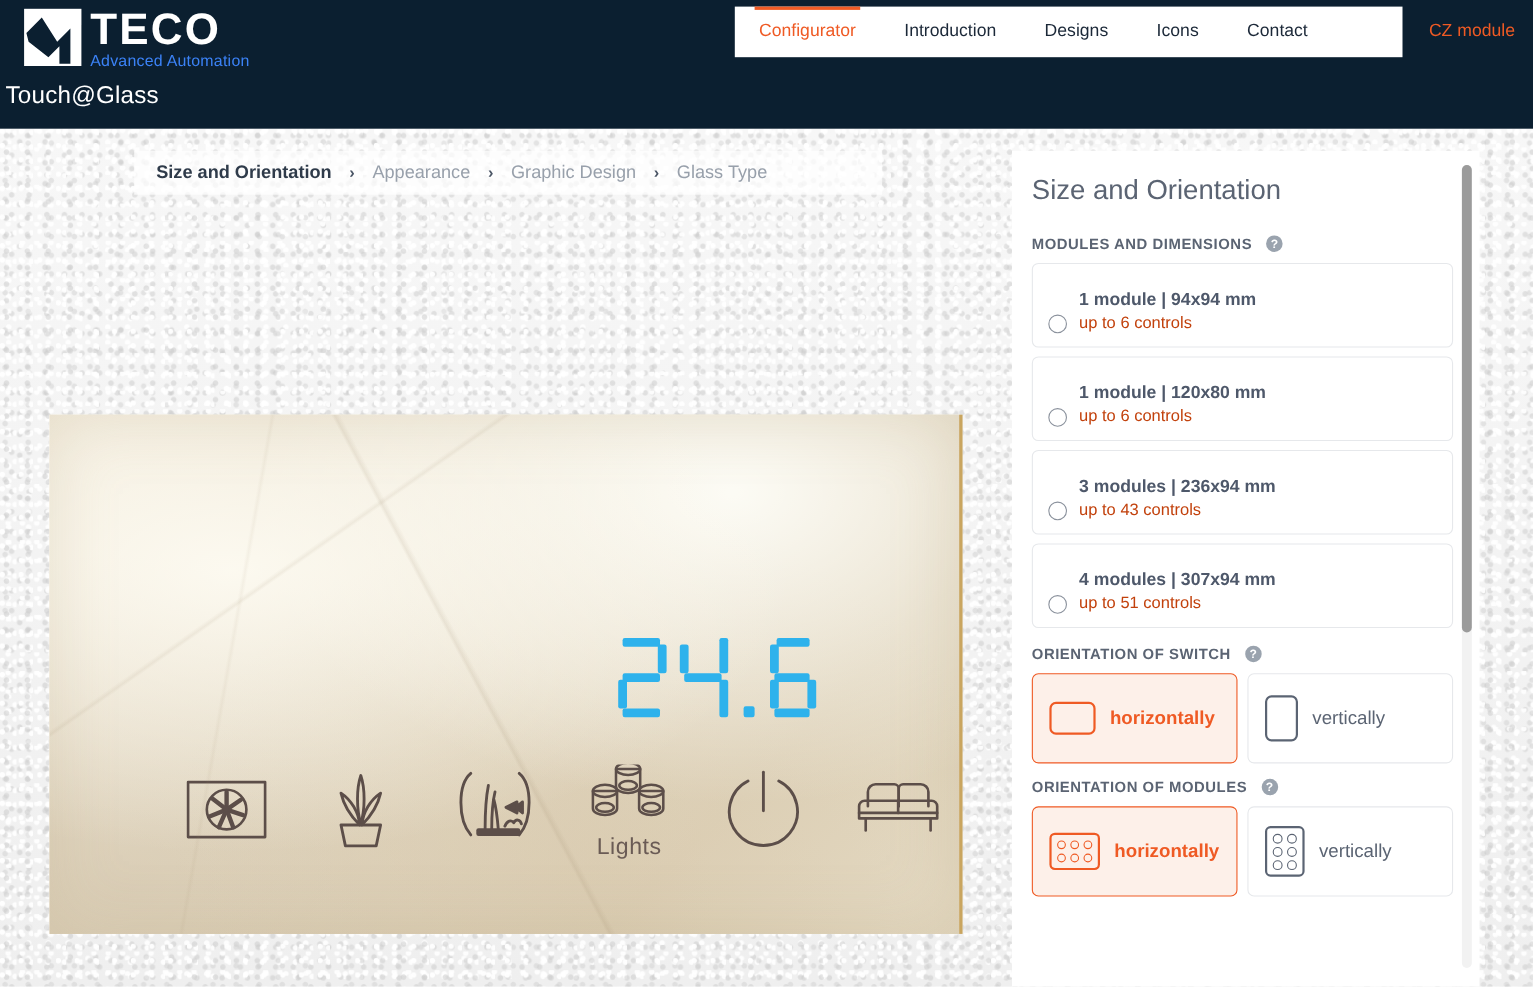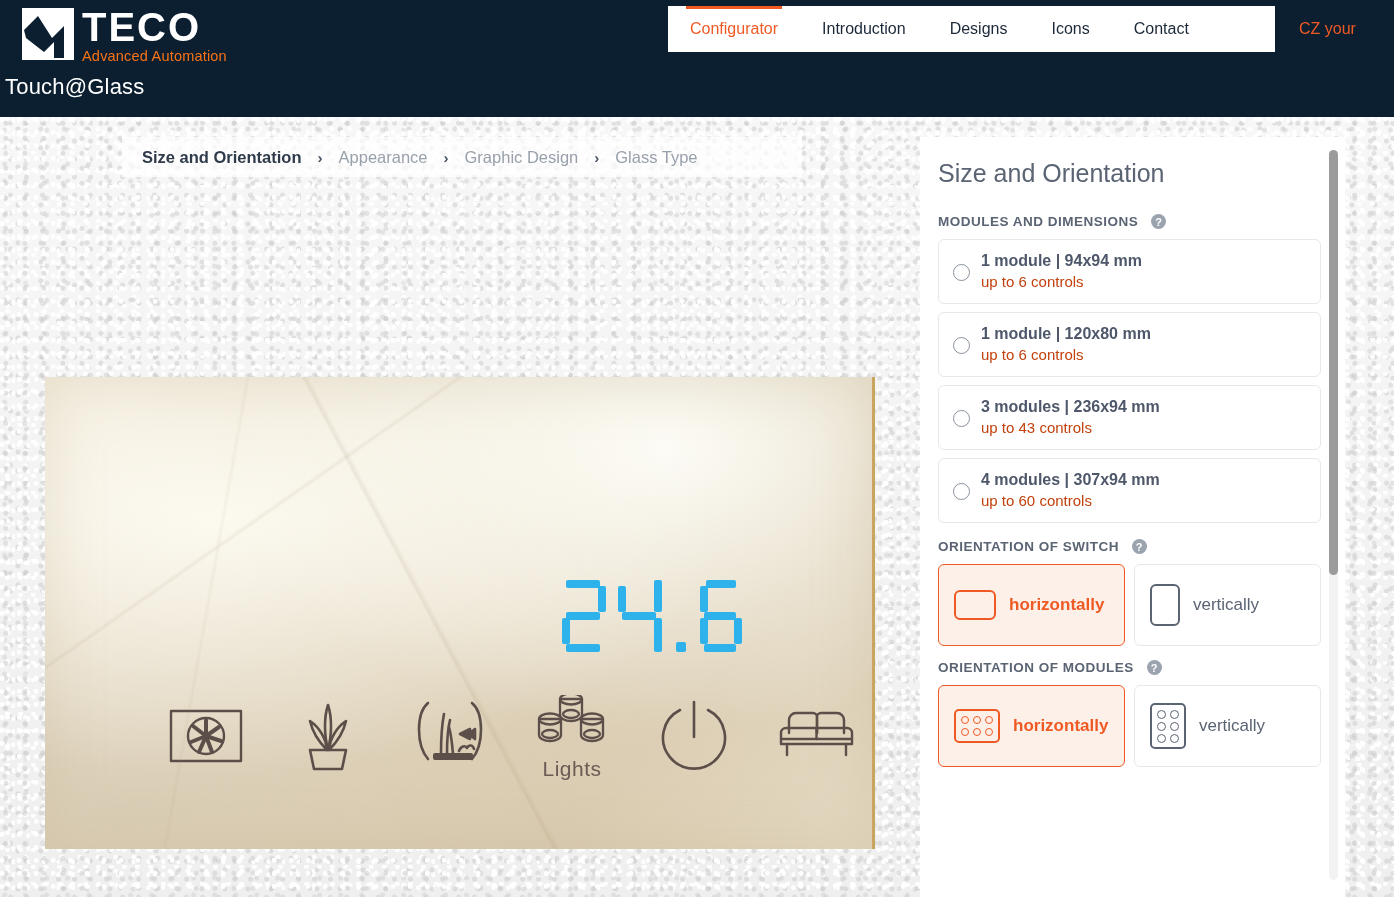--- a/index.html
+++ b/index.html
@@ -36,21 +36,21 @@
   }
   .logo-wrap { position:absolute; left:22px; top:8px; display:flex; align-items:flex-start; }
   .logo-mark { width:52px; height:52px; background:#ffffff; position:relative; overflow:hidden; }
   .logo-mark svg { position:absolute; left:0; top:0; }
   .logo-text { margin-left:8px; }
   .logo-teco {
     display:block; color:#ffffff; font-size:40px; font-weight:bold;
     letter-spacing:2px; line-height:38px; font-family:"Liberation Sans", sans-serif;
   }
   .logo-sub {
-    display:block; color:#f97316; font-size:14.5px; line-height:16px;
+    display:block; color:#3b82f6; font-size:14.5px; line-height:16px;
     margin-top:2px; letter-spacing:.2px;
   }
   .brand-title {
     position:absolute; left:5px; top:74px;
     color:#ffffff; font-size:22px; font-weight:400; letter-spacing:.2px;
   }
 
   .navbox {
     position:absolute; left:668px; top:6px; width:607px; height:46px;
     background:#ffffff; display:flex; align-items:center;
@@ -128,22 +128,22 @@
     display:flex; align-items:center; gap:13px;
     font-size:13.5px; font-weight:bold; letter-spacing:.5px; color:#5b6473;
     text-transform:uppercase; margin-bottom:10px;
   }
   .help {
     width:15px; height:15px; border-radius:50%; background:#9aa3ae; color:#fff;
     font-size:11px; font-weight:bold; display:flex; align-items:center; justify-content:center;
     cursor:pointer; font-family:"Liberation Sans", sans-serif;
   }
   .opt {
-    border:1px solid #e6e8eb; border-radius:6px; padding:11px 14px 12px 14px;
-    margin-bottom:8px; display:flex; gap:11px; align-items:center; cursor:pointer;
+    border:1px solid #e6e8eb; border-radius:6px; padding:23px 14px 12px 14px;
+    margin-bottom:8px; display:flex; gap:11px; align-items:flex-end; cursor:pointer;
     background:#fff;
   }
   .opt.sel { border-color:#ef5a24; background:#fdf0e9; }
   .radio {
     width:17px; height:17px; border-radius:50%; border:1.6px solid #8a919c;
     flex:0 0 auto; margin-top:3px; background:#fff;
   }
   .opt.sel .radio {
     border-color:#ef5a24; border-width:5px; background:#fff;
     box-shadow: inset 0 0 0 2.5px #fff, 0 0 0 0 transparent;
@@ -217,21 +217,21 @@
     <div class="brand-title">Touch@Glass</div>
 
     <div class="navbox">
       <div class="navitem active">Configurator</div>
       <div class="navitem">Introduction</div>
       <div class="navitem">Designs</div>
       <div class="navitem">Icons</div>
       <div class="navitem">Contact</div>
     </div>
 
-    <div class="cz-link">CZ your</div>
+    <div class="cz-link">CZ module</div>
 
   </div>
 
   <div class="crumbbar">
     <span class="crumb active">Size and Orientation</span>
     <span class="crumb-sep">›</span>
     <span class="crumb">Appearance</span>
     <span class="crumb-sep">›</span>
     <span class="crumb">Graphic Design</span>
     <span class="crumb-sep">›</span>
@@ -388,21 +388,21 @@
         <span>
           <span class="opt-main">3 modules | 236x94 mm</span>
           <span class="opt-sub" style="display:block">up to 43 controls</span>
         </span>
       </div>
 
       <div class="opt">
         <span class="radio"></span>
         <span>
           <span class="opt-main">4 modules | 307x94 mm</span>
-          <span class="opt-sub" style="display:block">up to 60 controls</span>
+          <span class="opt-sub" style="display:block">up to 51 controls</span>
         </span>
       </div>
 
       <div class="section-head" style="margin-top:16px">
         <span>ORIENTATION OF SWITCH</span>
         <span class="help">?</span>
       </div>
 
       <div class="pair">
         <div class="choice sel">

